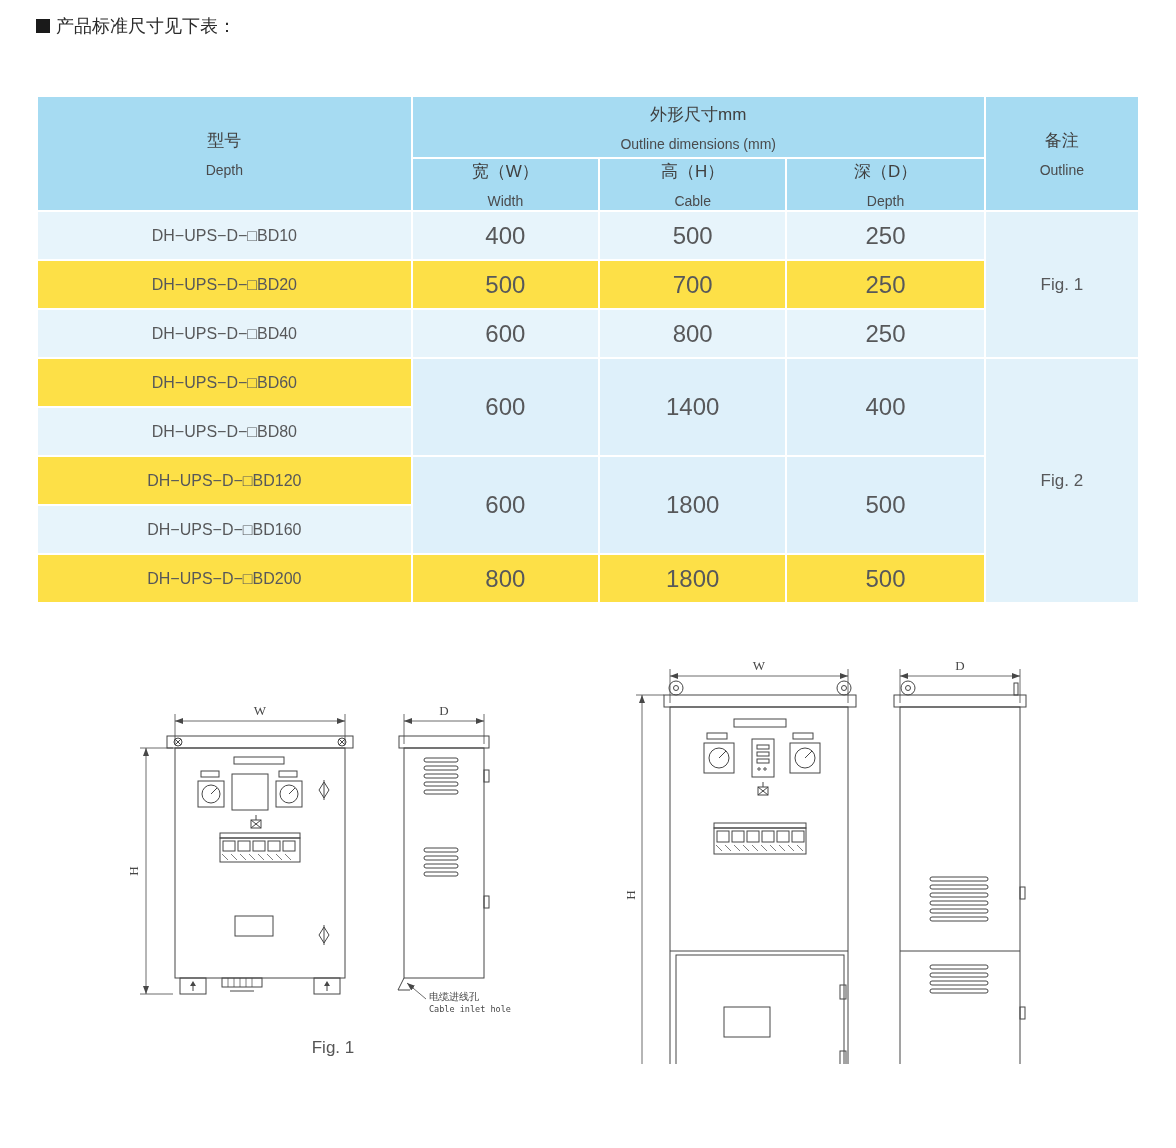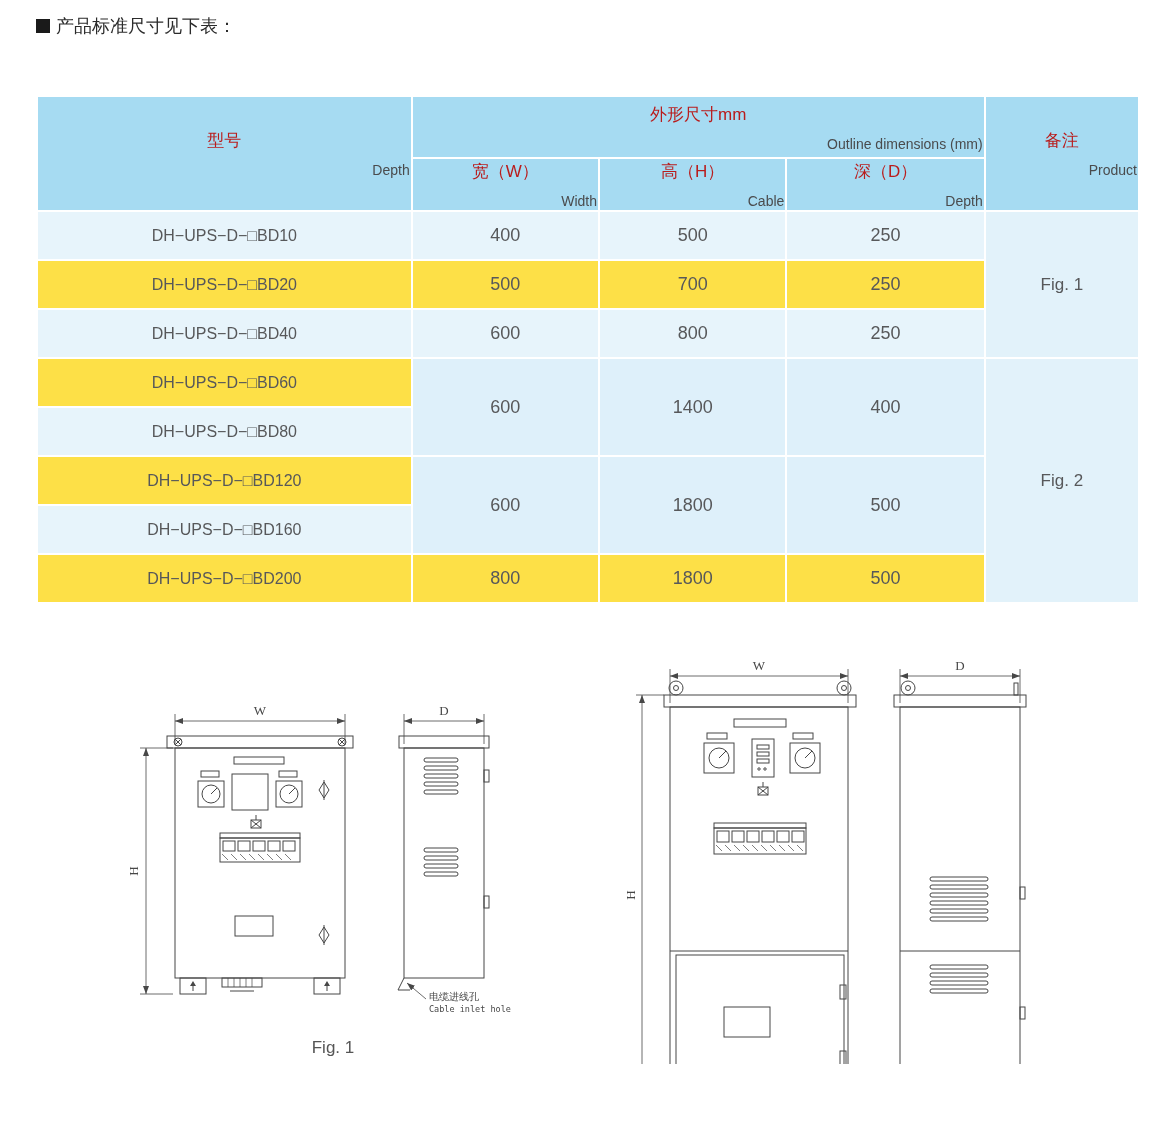--- a/index.html
+++ b/index.html
@@ -10,31 +10,31 @@
   .title-row{position:absolute;left:36px;top:14px;display:flex;align-items:center;gap:6px;
              font-size:18px;color:#2b2b2b;}
   .bullet{width:14px;height:14px;background:#1a1a1a;display:inline-block;}
   .subtitle{position:absolute;left:68px;top:42px;font-size:15px;color:#555;}
 
   
   table.size{position:absolute;left:36px;top:95px;width:1104px;border-collapse:collapse;
              table-layout:fixed;}
   table.size td{border:2px solid #fff;text-align:center;vertical-align:middle;color:#57585a;}
   .hdr{background:#a6dbf2;}
-  .hdr .zh{display:block;font-size:17px;color:#b91c1c;}
-  .hdr .en{display:block;font-size:14px;color:#4a4b4d;margin-top:10px;text-align:right;}
+  .hdr .zh{display:block;font-size:17px;color:#404040;}
+  .hdr .en{display:block;font-size:14px;color:#4a4b4d;margin-top:10px;}
   tr.hrow1 td{height:58px;}
   tr.hrow2 td{height:48px;}
   tr.drow td{height:45px;}
   .row-a{background:#e7f4fb;}
   .row-b{background:#fde047;}
   .merged{background:#def0fa;}
   .remarks-cell{background:#e2f2fa;font-size:17px;}
   .type-cell{font-size:16px;}
-  .val{font-size:18px;}
+  .val{font-size:24px;}
 
   
   .fig{position:absolute;}
   #fig1{left:118px;top:700px;width:430px;}
   #fig2{left:612px;top:655px;width:470px;}
   .fig svg{stroke:#474747;fill:none;stroke-width:1;}
   .fig svg text{stroke:none;fill:#474747;}
   .dim{font-family:"Liberation Serif",serif;font-size:13px;}
   .cable-zh{font-size:10px;font-family:"Liberation Sans",sans-serif;}
   .cable-en{font-size:8.5px;font-family:"DejaVu Sans Mono",monospace;}
@@ -63,21 +63,21 @@
         <td class="hdr" rowspan="2">
           <span class="zh">型号</span>
           <span class="en">Depth</span>
         </td>
         <td class="hdr" colspan="3">
           <span class="zh">外形尺寸mm</span>
           <span class="en">Outline dimensions (mm)</span>
         </td>
         <td class="hdr" rowspan="2">
           <span class="zh">备注</span>
-          <span class="en">Product</span>
+          <span class="en">Outline</span>
         </td>
       </tr>
       <tr class="hrow2">
         <td class="hdr">
           <span class="zh">宽（W）</span>
           <span class="en">Width</span>
         </td>
         <td class="hdr">
           <span class="zh">高（H）</span>
           <span class="en">Cable</span>

